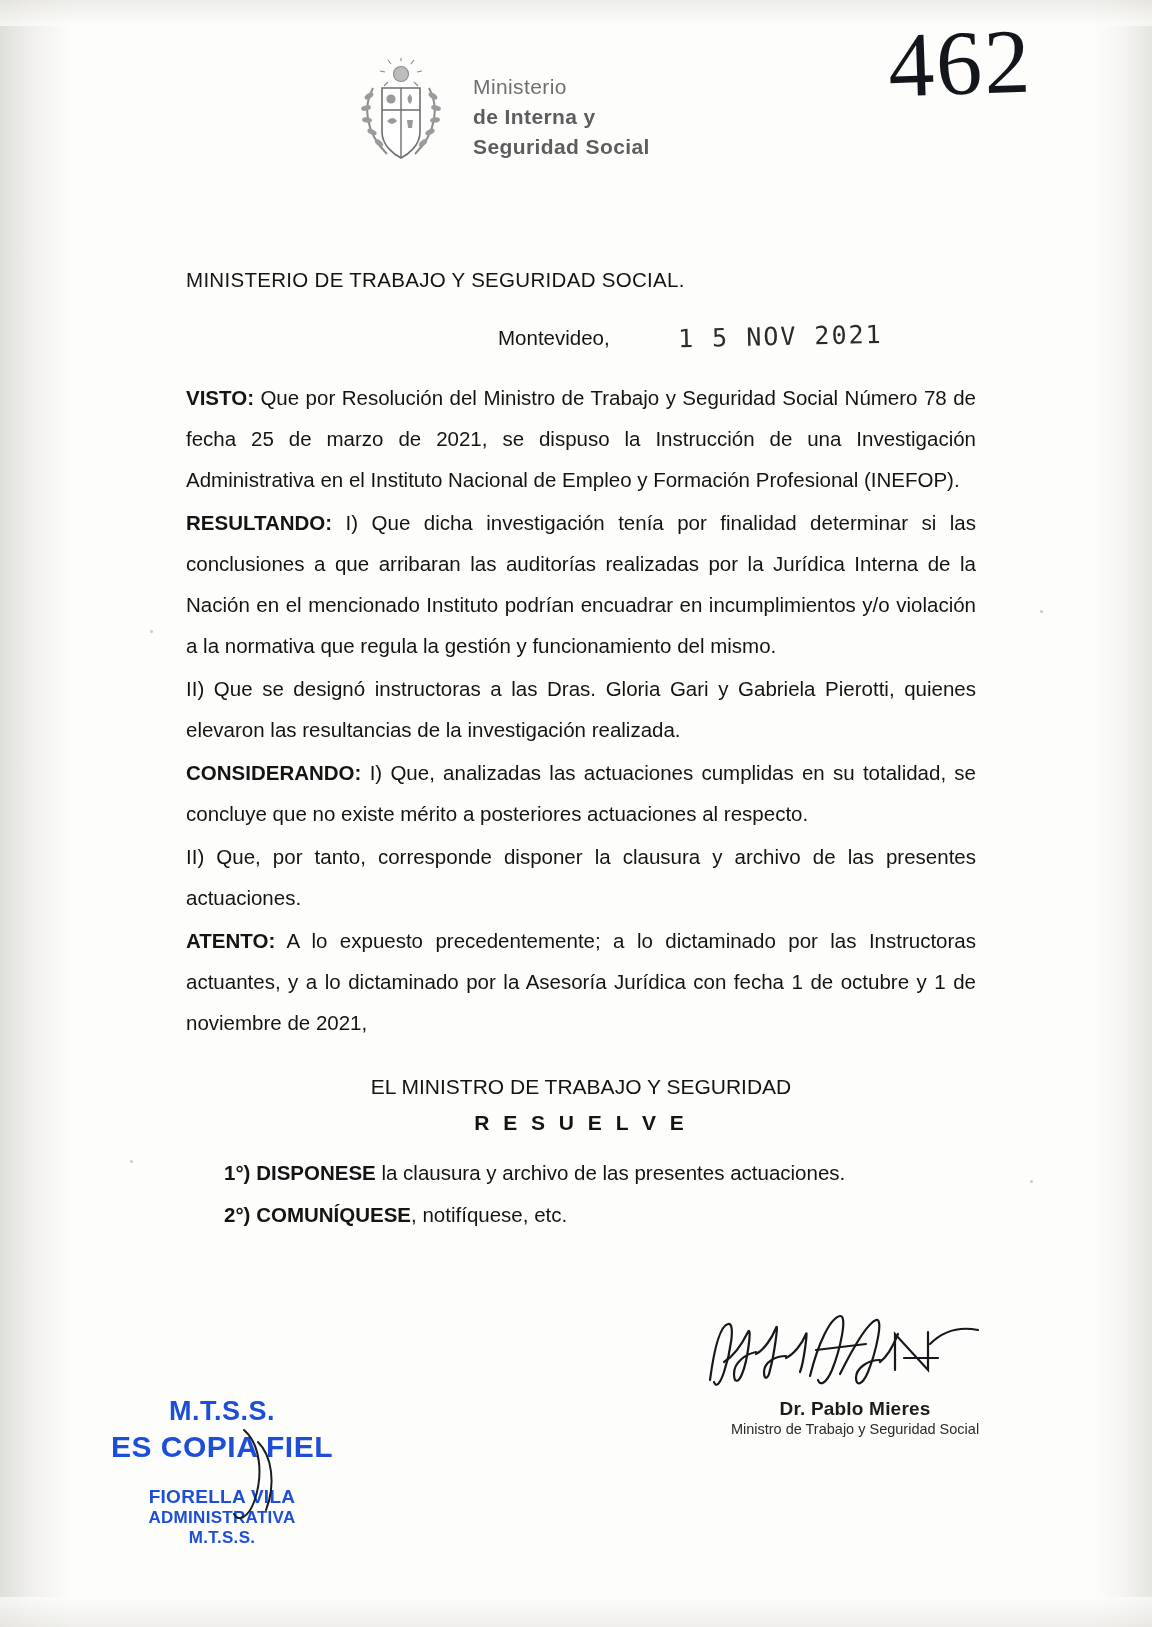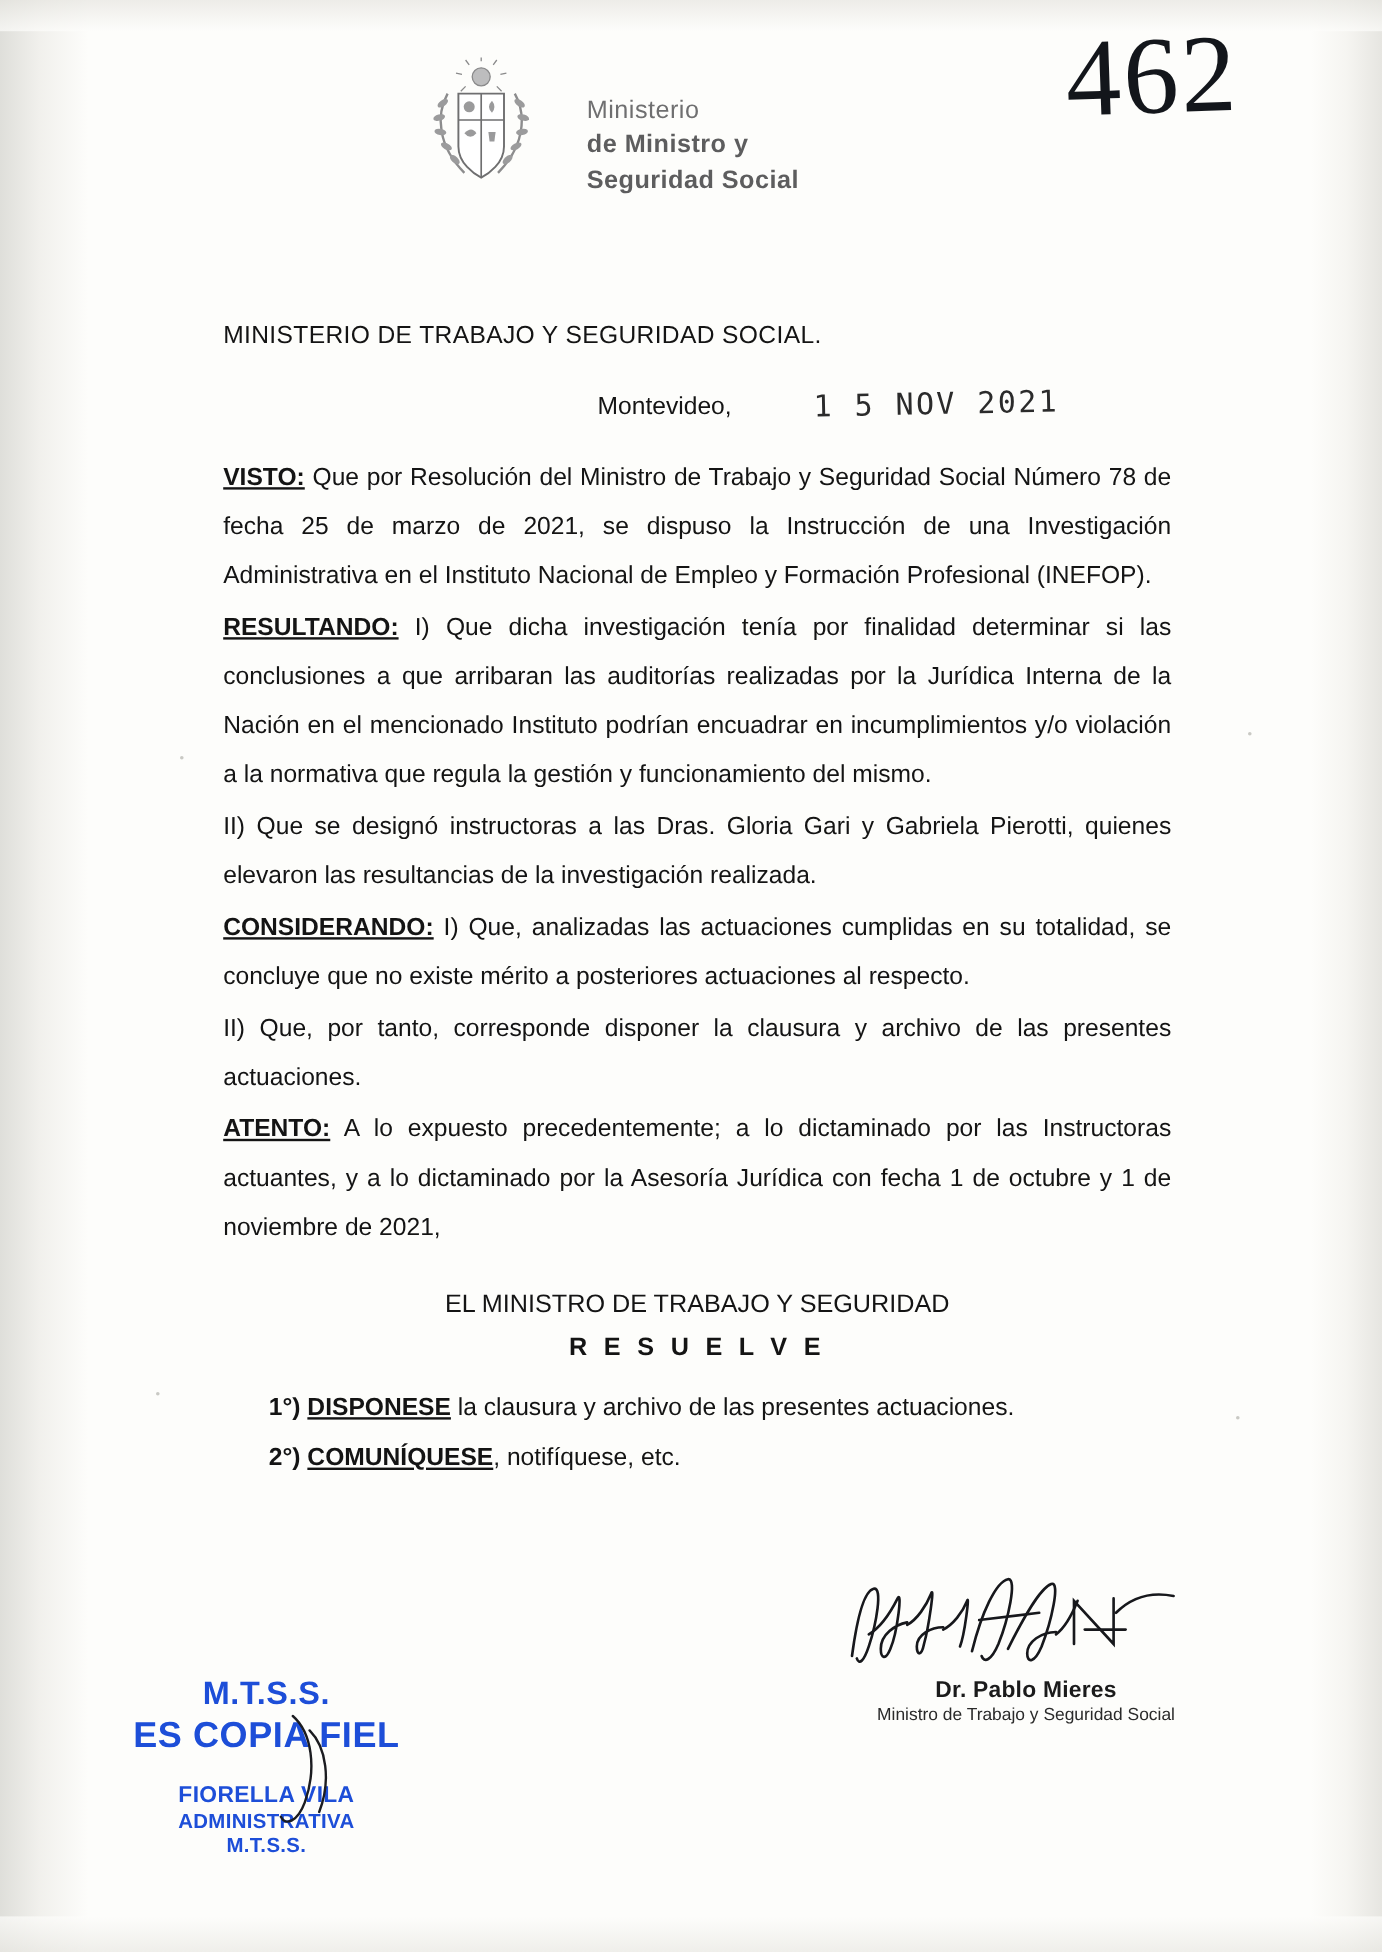--- a/index.html
+++ b/index.html
@@ -44,24 +44,24 @@
     position: absolute;
     left: 0; right: 0; bottom: 0; height: 30px;
     background: linear-gradient(to top, #e9e8e3 0%, #fdfdfb 100%);
     opacity: .7;
   }
 
   
   .header {
     position: absolute;
     left: 355px;
-    top: 48px;
+    top: 58px;
     display: flex;
-    align-items: flex-end;
-    gap: 42px;
+    align-items: center;
+    gap: 26px;
   }
   .coat {
     width: 92px;
     height: 118px;
     position: relative;
     flex: none;
   }
   .ministry-text {
     line-height: 1.42;
     color: #6f6f70;
@@ -113,21 +113,21 @@
     display: inline-block;
   }
 
   p.para {
     font-size: 20.5px;
     line-height: 41px;
     margin: 0 0 2px 0;
     text-align: justify;
     text-justify: inter-word;
   }
-  .u { text-decoration: underline; font-weight: 700; }
+  .u { font-weight: 700; }
   .b { font-weight: 700; }
 
   .center-line {
     text-align: center;
     font-size: 21px;
     font-weight: 400;
     margin: 26px 0 0 0;
     line-height: 36px;
   }
   .resuelve {
@@ -240,21 +240,21 @@
             <circle cx="36" cy="41" r="4.6"></circle>
             <path d="M55 36 q4 5 0 10 q-5 -5 0 -10 Z"></path>
             <path d="M32 63 q6 -6 10 0 q-5 6 -10 0 Z"></path>
             <path d="M52 62 l6 0 l-1 8 l-4 0 Z"></path>
           </g>
         </g>
       </svg>
     </div>
     <div class="ministry-text">
       <div class="l1">Ministerio</div>
-      <div class="l2">de Ministro y</div>
+      <div class="l2">de Interna y</div>
       <div class="l3">Seguridad Social</div>
     </div>
   </div>
 
   <div class="folio">462</div>
 
   <div class="doc">
 
     <div class="line-head">MINISTERIO DE TRABAJO Y SEGURIDAD SOCIAL.</div>
 

